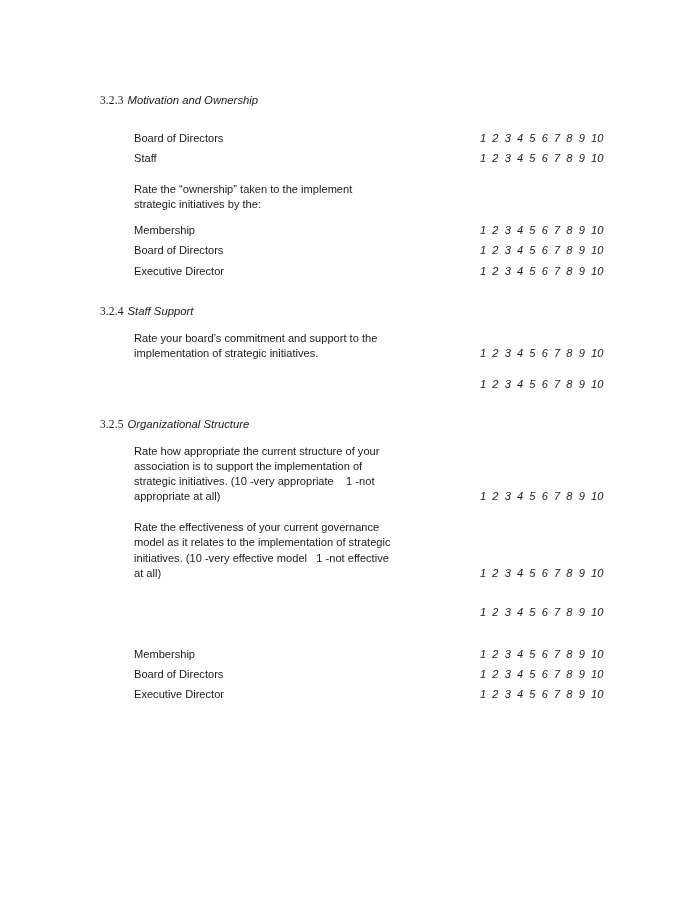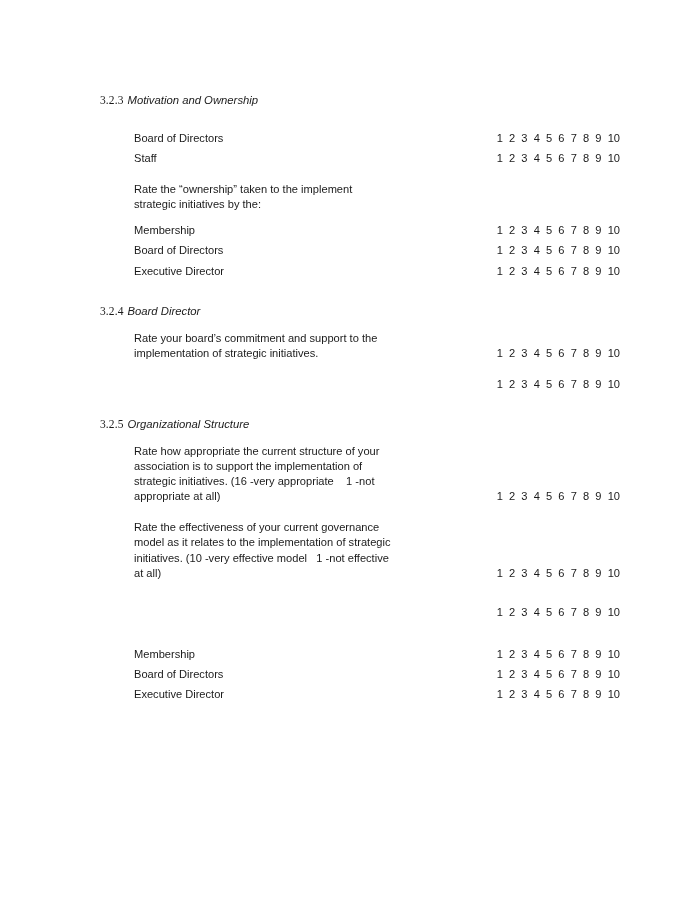--- a/index.html
+++ b/index.html
@@ -74,22 +74,23 @@
     flex: 0 0 auto;
     max-width: 330px;
   }
   .row-scale {
     font-size: 11.1px;
     line-height: 15.1px;
     color: #1a1a1a;
     white-space: pre;
     flex: 0 0 auto;
     width: 140px;
-    text-align: right;
+    text-align: left;
     margin-left: auto;
+    font-style: italic;
   }
   .row-scale.empty {
     visibility: hidden;
   }
 
   
   .gap-sm { height: 11px; }
   .gap-md { height: 16px; }
   .gap-xl { height: 24px; }
   .gap-item { height: 5px; }
@@ -130,41 +131,41 @@
           </div>
           <div class="gap-item"></div>
           <div class="row">
             <div class="row-text">Executive Director</div>
             <div class="row-scale">1  2  3  4  5  6  7  8  9  10</div>
           </div>
         </div>
       </div>
       <div class="gap-xl"></div>
       <div class="section">
-        <div class="section-heading"><span class="section-number">3.2.4</span><span class="section-title">Board Director</span></div>
+        <div class="section-heading"><span class="section-number">3.2.4</span><span class="section-title">Staff Support</span></div>
         <div class="body-block">
           <div class="row">
             <div class="row-text">Rate your board’s commitment and support to the
 implementation of strategic initiatives.</div>
             <div class="row-scale">1  2  3  4  5  6  7  8  9  10</div>
           </div>
           <div class="gap-md"></div>
           <div class="row">
             <div class="row-scale">1  2  3  4  5  6  7  8  9  10</div>
           </div>
         </div>
       </div>
       <div class="gap-xl"></div>
       <div class="section">
         <div class="section-heading"><span class="section-number">3.2.5</span><span class="section-title">Organizational Structure</span></div>
         <div class="body-block">
           <div class="row">
             <div class="row-text">Rate how appropriate the current structure of your
 association is to support the implementation of
-strategic initiatives. (16 -very appropriate    1 -not
+strategic initiatives. (10 -very appropriate    1 -not
 appropriate at all)</div>
             <div class="row-scale">1  2  3  4  5  6  7  8  9  10</div>
           </div>
           <div class="gap-md"></div>
           <div class="row">
             <div class="row-text">Rate the effectiveness of your current governance
 model as it relates to the implementation of strategic
 initiatives. (10 -very effective model   1 -not effective
 at all)</div>
             <div class="row-scale">1  2  3  4  5  6  7  8  9  10</div>

